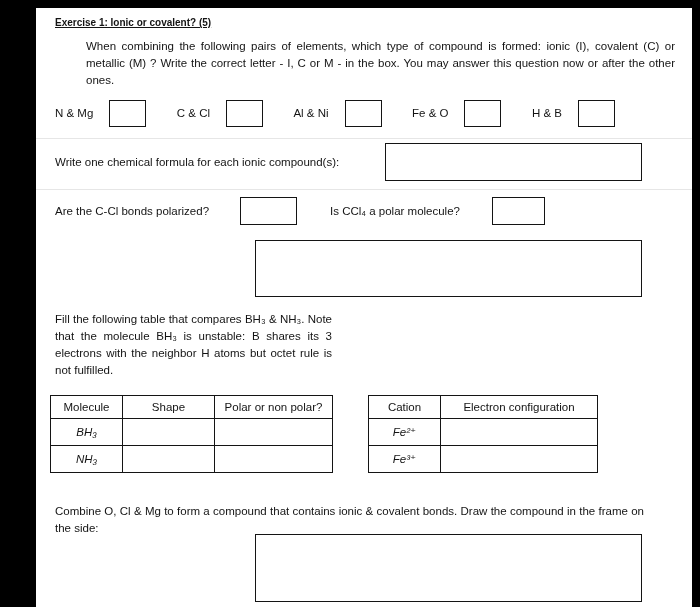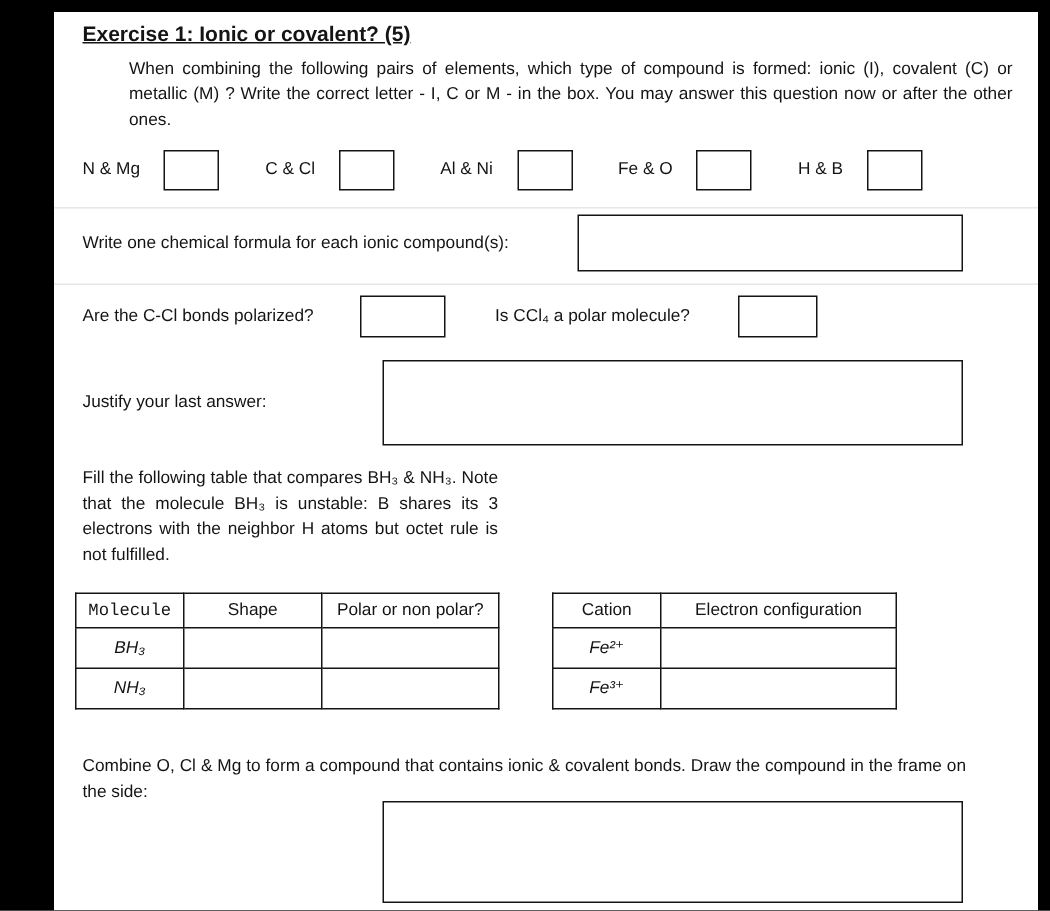--- a/index.html
+++ b/index.html
@@ -7,21 +7,21 @@
   body { font-family:"Liberation Sans","DejaVu Sans",sans-serif; }
 
   .screen { position:relative; width:700px; height:607px; background:#000; overflow:hidden; }
   .page {
     position:absolute; left:36px; top:8px; right:8px; bottom:0;
     background:#fff; color:#141414;
     font-size:11.5px; line-height:17px;
   }
   .abs { position:absolute; }
 
-  .title { left:19px; top:6px; font-size:14px; font-weight:bold; text-decoration:underline; }
+  .title { left:19px; top:6px; font-size:10px; font-weight:bold; text-decoration:underline; }
 
   .intro { left:19px; top:30px; width:589px; text-align:justify;margin-left:31px; }
 
   .pairs { left:19px; top:92px; width:560px; display:flex; justify-content:space-between; align-items:center; }
   .pair { display:flex; align-items:center; gap:16px; }
   .box { display:inline-block; border:1.6px solid #141414; background:#fff; }
   .pair-box { width:37px; height:27px; }
 
   .hairline { left:0; right:0; height:1px; background:#e6e6e6; }
   .hl1 { top:130px; }
@@ -40,21 +40,21 @@
 
   .col-left  { left:19px;  top:303px; width:277px; text-align:justify; }
   .col-right { left:332px; top:303px; width:274px; text-align:justify; }
 
   table { border-collapse:collapse; background:#fff; }
   th,td { border:1.6px solid #141414; font-size:11.5px; font-weight:normal; text-align:center; vertical-align:middle; padding:0 3px; }
   th { height:23px; }
   td { height:27px;font-style:italic; }
   .molecule-table { left:14px;  top:387px; }
   .cation-table   { left:332px; top:387px; }
-  .mt-c0 { width:72px;font-family:Liberation Mono, monospace; } .mt-c1 { width:92px; } .mt-c2 { width:118px; }
+  .mt-c0 { width:72px; } .mt-c1 { width:92px; } .mt-c2 { width:118px; }
   .ct-c0 { width:72px; } .ct-c1 { width:157px; }
 
   .bottom-text { left:19px; top:495px; width:589px; text-align:justify; }
   .drawing-box { left:219px; top:526px; width:387px; height:68px; }
 </style>
 </head>
 <body>
 
 <div class="screen">
   <div class="page">
@@ -91,21 +91,20 @@
     <div class="abs formula-label">Write one chemical formula for each ionic compound(s):</div>
     <div class="abs box formula-box"></div>
 
     <div class="abs hairline hl2"></div>
 
     <div class="abs polar-label1">Are the C-Cl bonds polarized?</div>
     <div class="abs box polar-box1"></div>
     <div class="abs polar-label2">Is CCl₄ a polar molecule?</div>
     <div class="abs box polar-box2"></div>
 
-    <div class="abs justify-label">Justify your last answer:</div>
     <div class="abs box justify-box"></div>
 
     <div class="abs col-left">Fill the following table that compares BH₃ &amp; NH₃. Note that the molecule BH₃ is unstable: B shares its 3 electrons with the neighbor H atoms but octet rule is not fulfilled.</div>
 
     <table class="abs molecule-table">
       <tbody>
           <tr>
         <th class="mt-c0">Molecule</th>
         <th class="mt-c1">Shape</th>
         <th class="mt-c2">Polar or non polar?</th>

